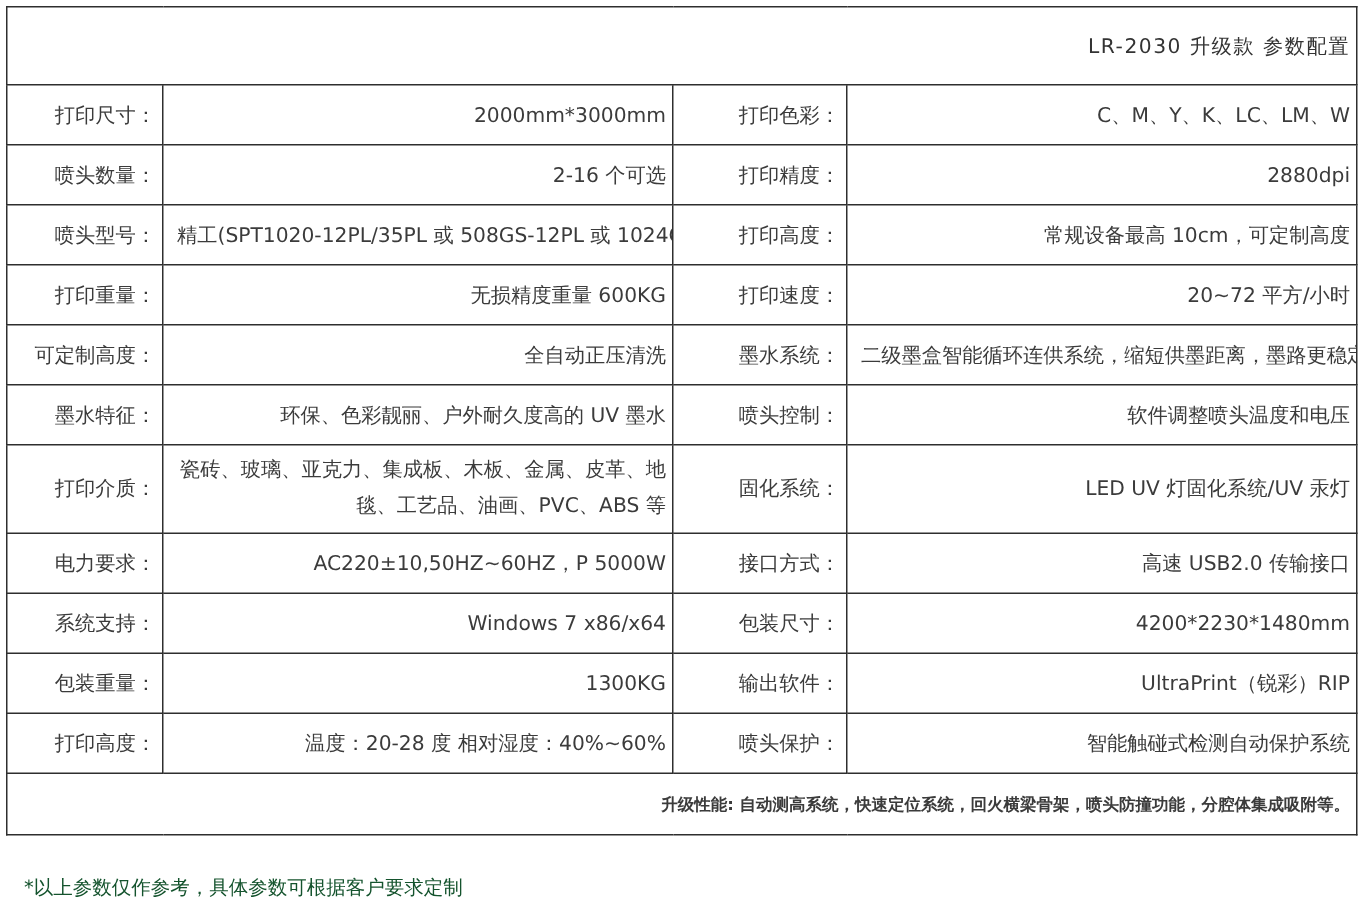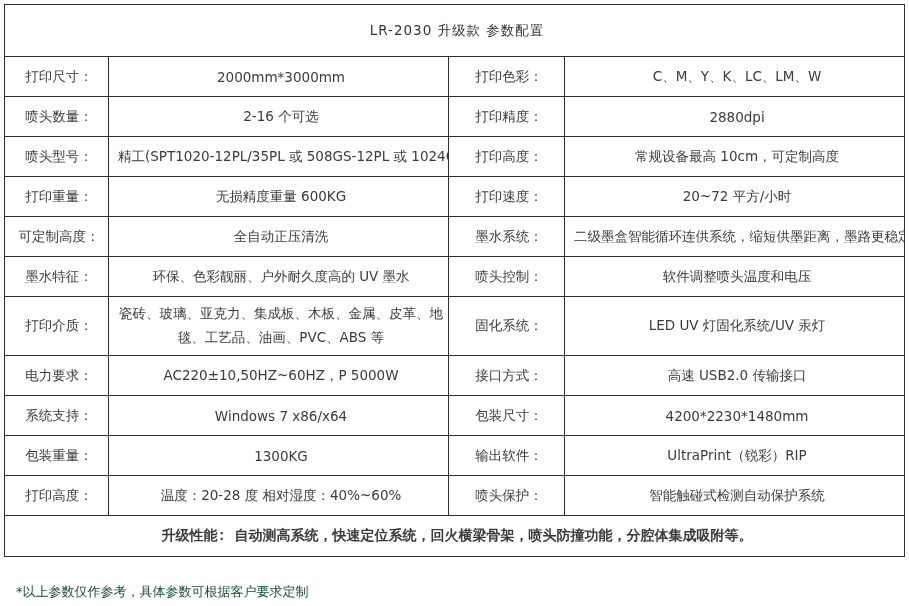--- a/index.html
+++ b/index.html
@@ -21,36 +21,36 @@
     left: 4px;
     top: 4px;
     width: 900px;
     border-collapse: collapse;
     table-layout: fixed;
   }
   table.spec td, table.spec th {
     border: 1px solid #2e2e2e;
     font-size: 13.5px;
     font-weight: normal;
-    text-align: center;
+    text-align: right;
     vertical-align: middle;
     padding: 2px 4px 2px 9px;
     overflow: hidden;
   }
   th.title-cell {
     height: 47px;
     text-align: center;
     font-size: 18px;
     font-weight: bold;
     letter-spacing: 1px;
     color: #333333;
   }
   tr.std td { height: 35px; margin-left: 23px; }
   tr.tall td { height: 54px; }
-  tr.upgrade td { height: 36px; font-weight: bold; font-size: 14px; font-family: Liberation Mono, monospace; }
+  tr.upgrade td { height: 36px; font-weight: bold; font-size: 11px; }
   td.lbl { padding-left: 9px; }
   td.val { padding-left: 10px; white-space: nowrap; }
   td.val-wrap {
     padding-left: 10px;
     white-space: normal;
     line-height: 1.75;
   }
   .footnote {
     position: absolute;
     left: 16px;

